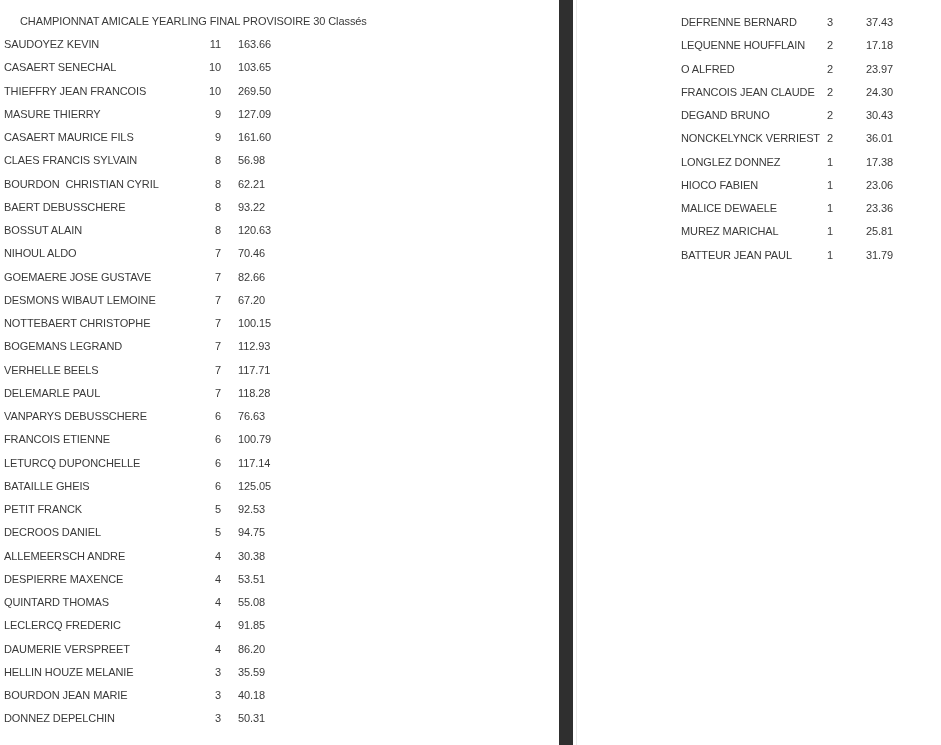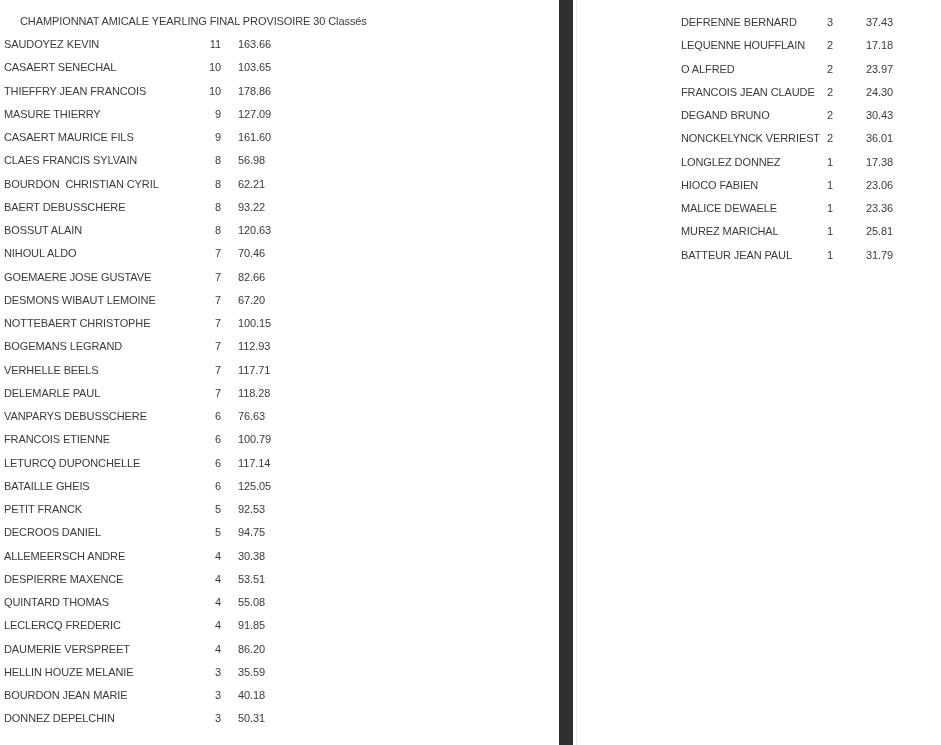--- a/index.html
+++ b/index.html
@@ -53,21 +53,21 @@
   </div>
         <div class="row">
     <span class="name">CASAERT SENECHAL</span>
     <span class="count">10</span>
     <span class="value">103.65</span>
 
   </div>
         <div class="row">
     <span class="name">THIEFFRY JEAN FRANCOIS</span>
     <span class="count">10</span>
-    <span class="value">178.86</span>
+    <span class="value">269.50</span>
 
   </div>
         <div class="row">
     <span class="name">MASURE THIERRY</span>
     <span class="count">9</span>
     <span class="value">127.09</span>
 
   </div>
         <div class="row">
     <span class="name">CASAERT MAURICE FILS</span>

